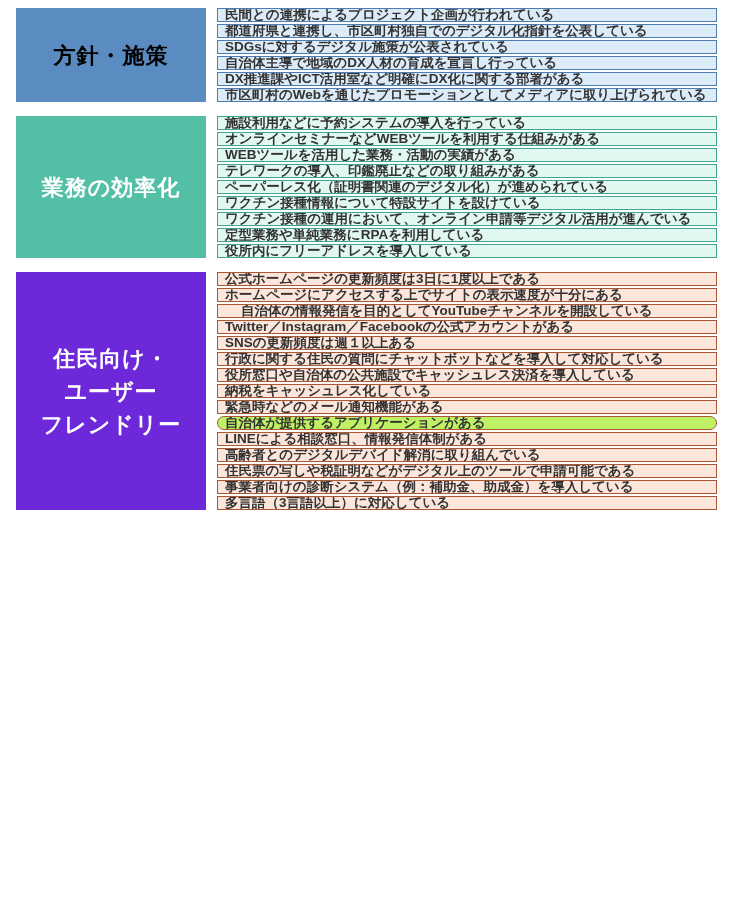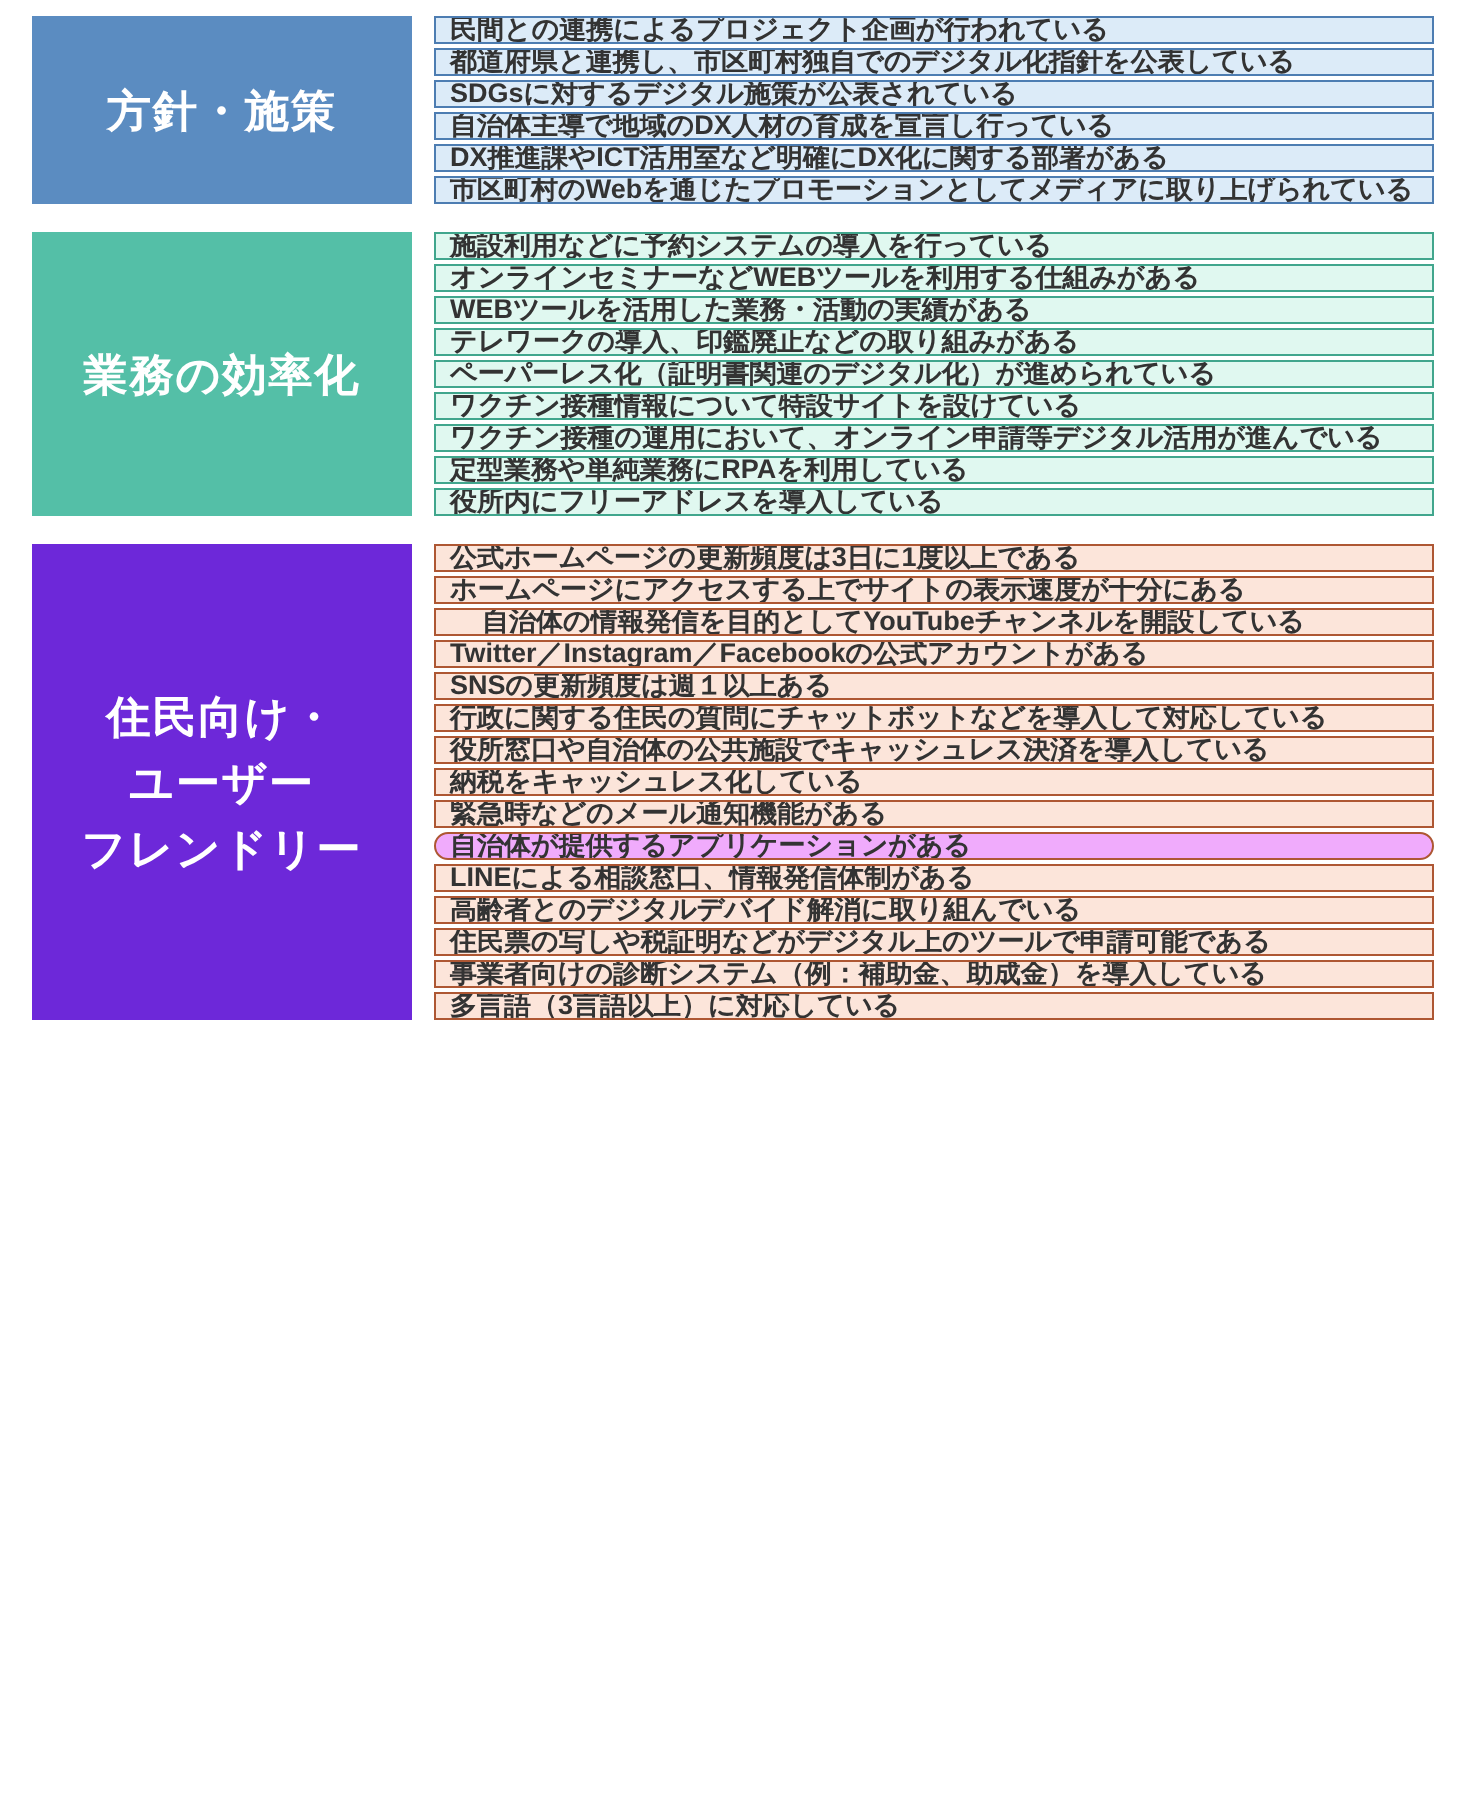--- a/index.html
+++ b/index.html
@@ -59,21 +59,21 @@
     color: #333333;
     white-space: nowrap;
     overflow: hidden;
   }
 </style>
 </head>
 <body>
 
 <div class="board">
     <div class="section">
-      <div class="section-header" style="background: rgb(91, 140, 193); color: #ffffff;">
+      <div class="section-header" style="background: rgb(91, 140, 193); color: #000000;">
         <span>方針・施策</span>
       </div>
       <div class="rows">
         <div class="row" style="background: rgb(220, 235, 248); border-color: rgb(77, 125, 178);">民間との連携によるプロジェクト企画が行われている</div>
         <div class="row" style="background: rgb(220, 235, 248); border-color: rgb(77, 125, 178);">都道府県と連携し、市区町村独自でのデジタル化指針を公表している</div>
         <div class="row" style="background: rgb(220, 235, 248); border-color: rgb(77, 125, 178);">SDGsに対するデジタル施策が公表されている</div>
         <div class="row" style="background: rgb(220, 235, 248); border-color: rgb(77, 125, 178);">自治体主導で地域のDX人材の育成を宣言し行っている</div>
         <div class="row" style="background: rgb(220, 235, 248); border-color: rgb(77, 125, 178);">DX推進課やICT活用室など明確にDX化に関する部署がある</div>
         <div class="row" style="background: rgb(220, 235, 248); border-color: rgb(77, 125, 178);">市区町村のWebを通じたプロモーションとしてメディアに取り上げられている</div>
       </div>
@@ -103,21 +103,21 @@
       <div class="rows">
         <div class="row" style="background: rgb(252, 229, 218); border-color: rgb(174, 87, 51);">公式ホームページの更新頻度は3日に1度以上である</div>
         <div class="row" style="background: rgb(252, 229, 218); border-color: rgb(174, 87, 51);">ホームページにアクセスする上でサイトの表示速度が十分にある</div>
         <div class="row" style="background: rgb(252, 229, 218); border-color: rgb(174, 87, 51); padding-left: 23px;">自治体の情報発信を目的としてYouTubeチャンネルを開設している</div>
         <div class="row" style="background: rgb(252, 229, 218); border-color: rgb(174, 87, 51);">Twitter／Instagram／Facebookの公式アカウントがある</div>
         <div class="row" style="background: rgb(252, 229, 218); border-color: rgb(174, 87, 51);">SNSの更新頻度は週１以上ある</div>
         <div class="row" style="background: rgb(252, 229, 218); border-color: rgb(174, 87, 51);">行政に関する住民の質問にチャットボットなどを導入して対応している</div>
         <div class="row" style="background: rgb(252, 229, 218); border-color: rgb(174, 87, 51);">役所窓口や自治体の公共施設でキャッシュレス決済を導入している</div>
         <div class="row" style="background: rgb(252, 229, 218); border-color: rgb(174, 87, 51);">納税をキャッシュレス化している</div>
         <div class="row" style="background: rgb(252, 229, 218); border-color: rgb(174, 87, 51);">緊急時などのメール通知機能がある</div>
-        <div class="row" style="background: #f0abfc; border-color: rgb(174, 87, 51); border-radius: 13px;">自治体が提供するアプリケーションがある</div>
+        <div class="row" style="background: #bef264; border-color: rgb(174, 87, 51); border-radius: 13px;">自治体が提供するアプリケーションがある</div>
         <div class="row" style="background: rgb(252, 229, 218); border-color: rgb(174, 87, 51);">LINEによる相談窓口、情報発信体制がある</div>
         <div class="row" style="background: rgb(252, 229, 218); border-color: rgb(174, 87, 51);">高齢者とのデジタルデバイド解消に取り組んでいる</div>
         <div class="row" style="background: rgb(252, 229, 218); border-color: rgb(174, 87, 51); text-align: center;">住民票の写しや税証明などがデジタル上のツールで申請可能である</div>
         <div class="row" style="background: rgb(252, 229, 218); border-color: rgb(174, 87, 51);">事業者向けの診断システム（例：補助金、助成金）を導入している</div>
         <div class="row" style="background: rgb(252, 229, 218); border-color: rgb(174, 87, 51);">多言語（3言語以上）に対応している</div>
       </div>
     </div>
   </div>
 
 </body></html>

